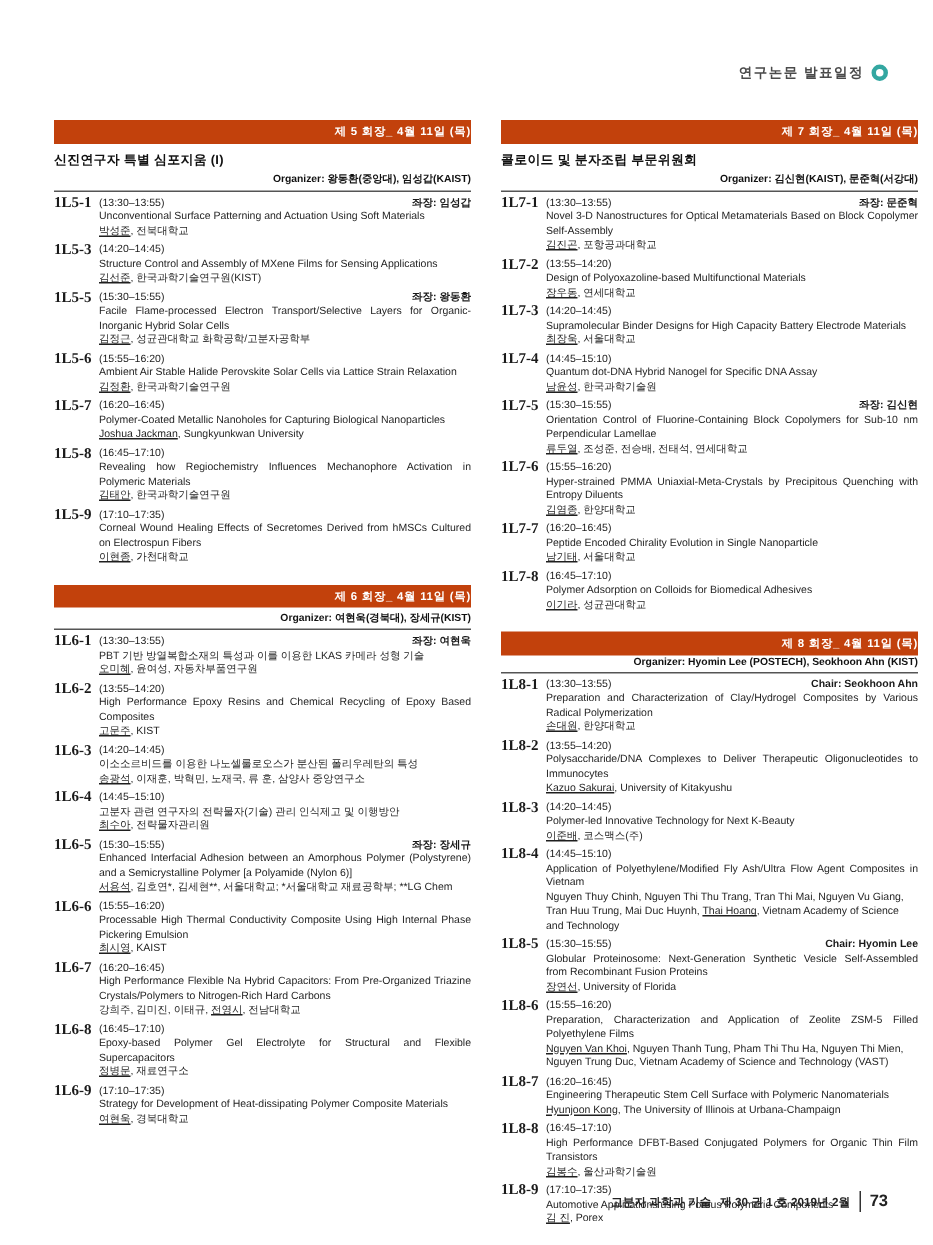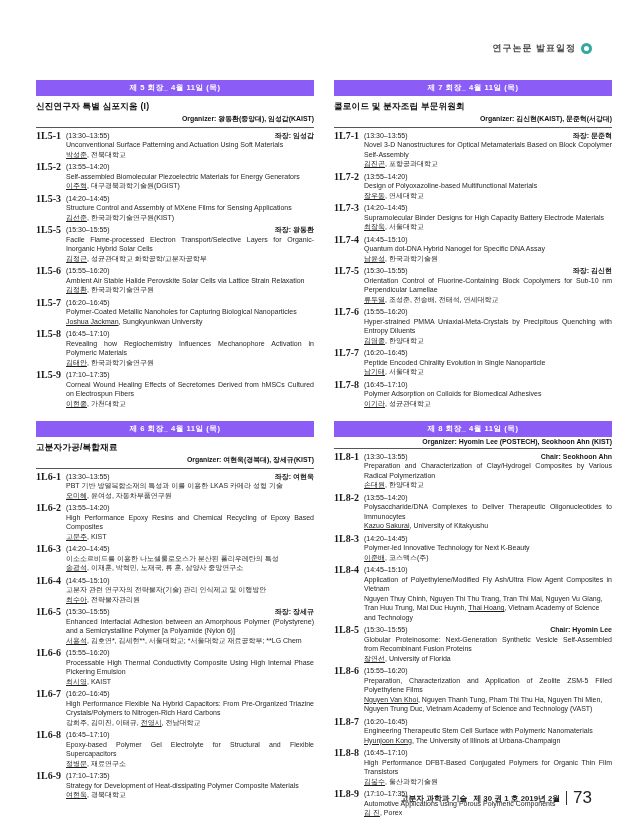--- a/index.html
+++ b/index.html
@@ -22,22 +22,22 @@
     width:5px;height:5px;border-radius:50%;
     border:3px solid #33a7a1;background:#fff;display:inline-block;
   }
   .columns{
     position:absolute;top:80px;left:36px;right:30px;
     display:flex;gap:20px;
   }
   .col{width:278px;flex:none;}
   .session{margin-bottom:13px;}
   .session-bar{
-    background:#8b5cf6;color:#ffffff;
-    font-weight:bold;font-size:7.6px;text-align:center;
+    background:#c2410c;color:#ffffff;
+    font-weight:bold;font-size:7.6px;text-align:right;
     padding:3px 0 2.5px;letter-spacing:0.5px;
   }
   .session-title{
     font-weight:bold;font-size:8.6px;color:#111;
     margin:5px 0 0;letter-spacing:0.2px;
   }
   .organizer{
     text-align:right;font-weight:bold;font-size:6.9px;color:#111;
     padding:1.5px 0 2.5px;border-bottom:0.8px solid #555;
   }
@@ -49,21 +49,21 @@
   .chair{font-weight:bold;}
   .ititle{text-align:justify;color:#1f1f1f;}
   .authors{color:#1f1f1f;}
   .authors .u{text-decoration:underline;}
   .page-footer{
     position:absolute;bottom:22px;right:30px;
     display:flex;align-items:center;gap:6px;
     font-size:7.8px;font-weight:bold;color:#222;margin-top:41px;
   }
   .page-footer .vbar{width:1px;height:14px;background:#333;}
-  .page-footer .pnum{font-size:17px;font-weight:normal;}
+  .page-footer .pnum{font-size:11px;font-weight:bold;}
 </style>
 </head>
 <body>
 
 <div class="page">
 
   <div class="page-header">
     <span>연구논문 발표일정</span>
     <span class="hdr-circle"></span>
   </div>
@@ -79,30 +79,20 @@
             <div class="content">
               <div class="meta">
                 <span class="time">(13:30–13:55)</span>
                 <span class="chair">좌장: 임성갑</span>
               </div>
               <div class="ititle">Unconventional Surface Patterning and Actuation Using Soft Materials</div>
               <div class="authors"><span class="u">박성준</span><span>, 전북대학교</span></div>
             </div>
           </div>
           <div class="item">
-            <span class="code">1L5-2</span>
-            <div class="content">
-              <div class="meta">
-                <span class="time">(13:55–14:20)</span>
-              </div>
-              <div class="ititle">Self-assembled Biomolecular Piezoelectric Materials for Energy Generators</div>
-              <div class="authors"><span class="u">이주혁</span><span>, 대구경북과학기술원(DGIST)</span></div>
-            </div>
-          </div>
-          <div class="item">
             <span class="code">1L5-3</span>
             <div class="content">
               <div class="meta">
                 <span class="time">(14:20–14:45)</span>
               </div>
               <div class="ititle">Structure Control and Assembly of MXene Films for Sensing Applications</div>
               <div class="authors"><span class="u">김선준</span><span>, 한국과학기술연구원(KIST)</span></div>
             </div>
           </div>
           <div class="item">
@@ -152,21 +142,20 @@
               <div class="meta">
                 <span class="time">(17:10–17:35)</span>
               </div>
               <div class="ititle">Corneal Wound Healing Effects of Secretomes Derived from hMSCs Cultured on Electrospun Fibers</div>
               <div class="authors"><span class="u">이현종</span><span>, 가천대학교</span></div>
             </div>
           </div>
         </section>
         <section class="session">
           <div class="session-bar">제 6 회장_ 4월 11일 (목)</div>
-          <div class="session-title">고분자가공/복합재료</div>
           <div class="organizer">Organizer: 여현욱(경북대), 장세규(KIST)</div>
           <div class="item">
             <span class="code">1L6-1</span>
             <div class="content">
               <div class="meta">
                 <span class="time">(13:30–13:55)</span>
                 <span class="chair">좌장: 여현욱</span>
               </div>
               <div class="ititle">PBT 기반 방열복합소재의 특성과 이를 이용한 LKAS 카메라 성형 기술</div>
               <div class="authors"><span class="u">오미혜</span><span>, 윤여성, 자동차부품연구원</span></div>

